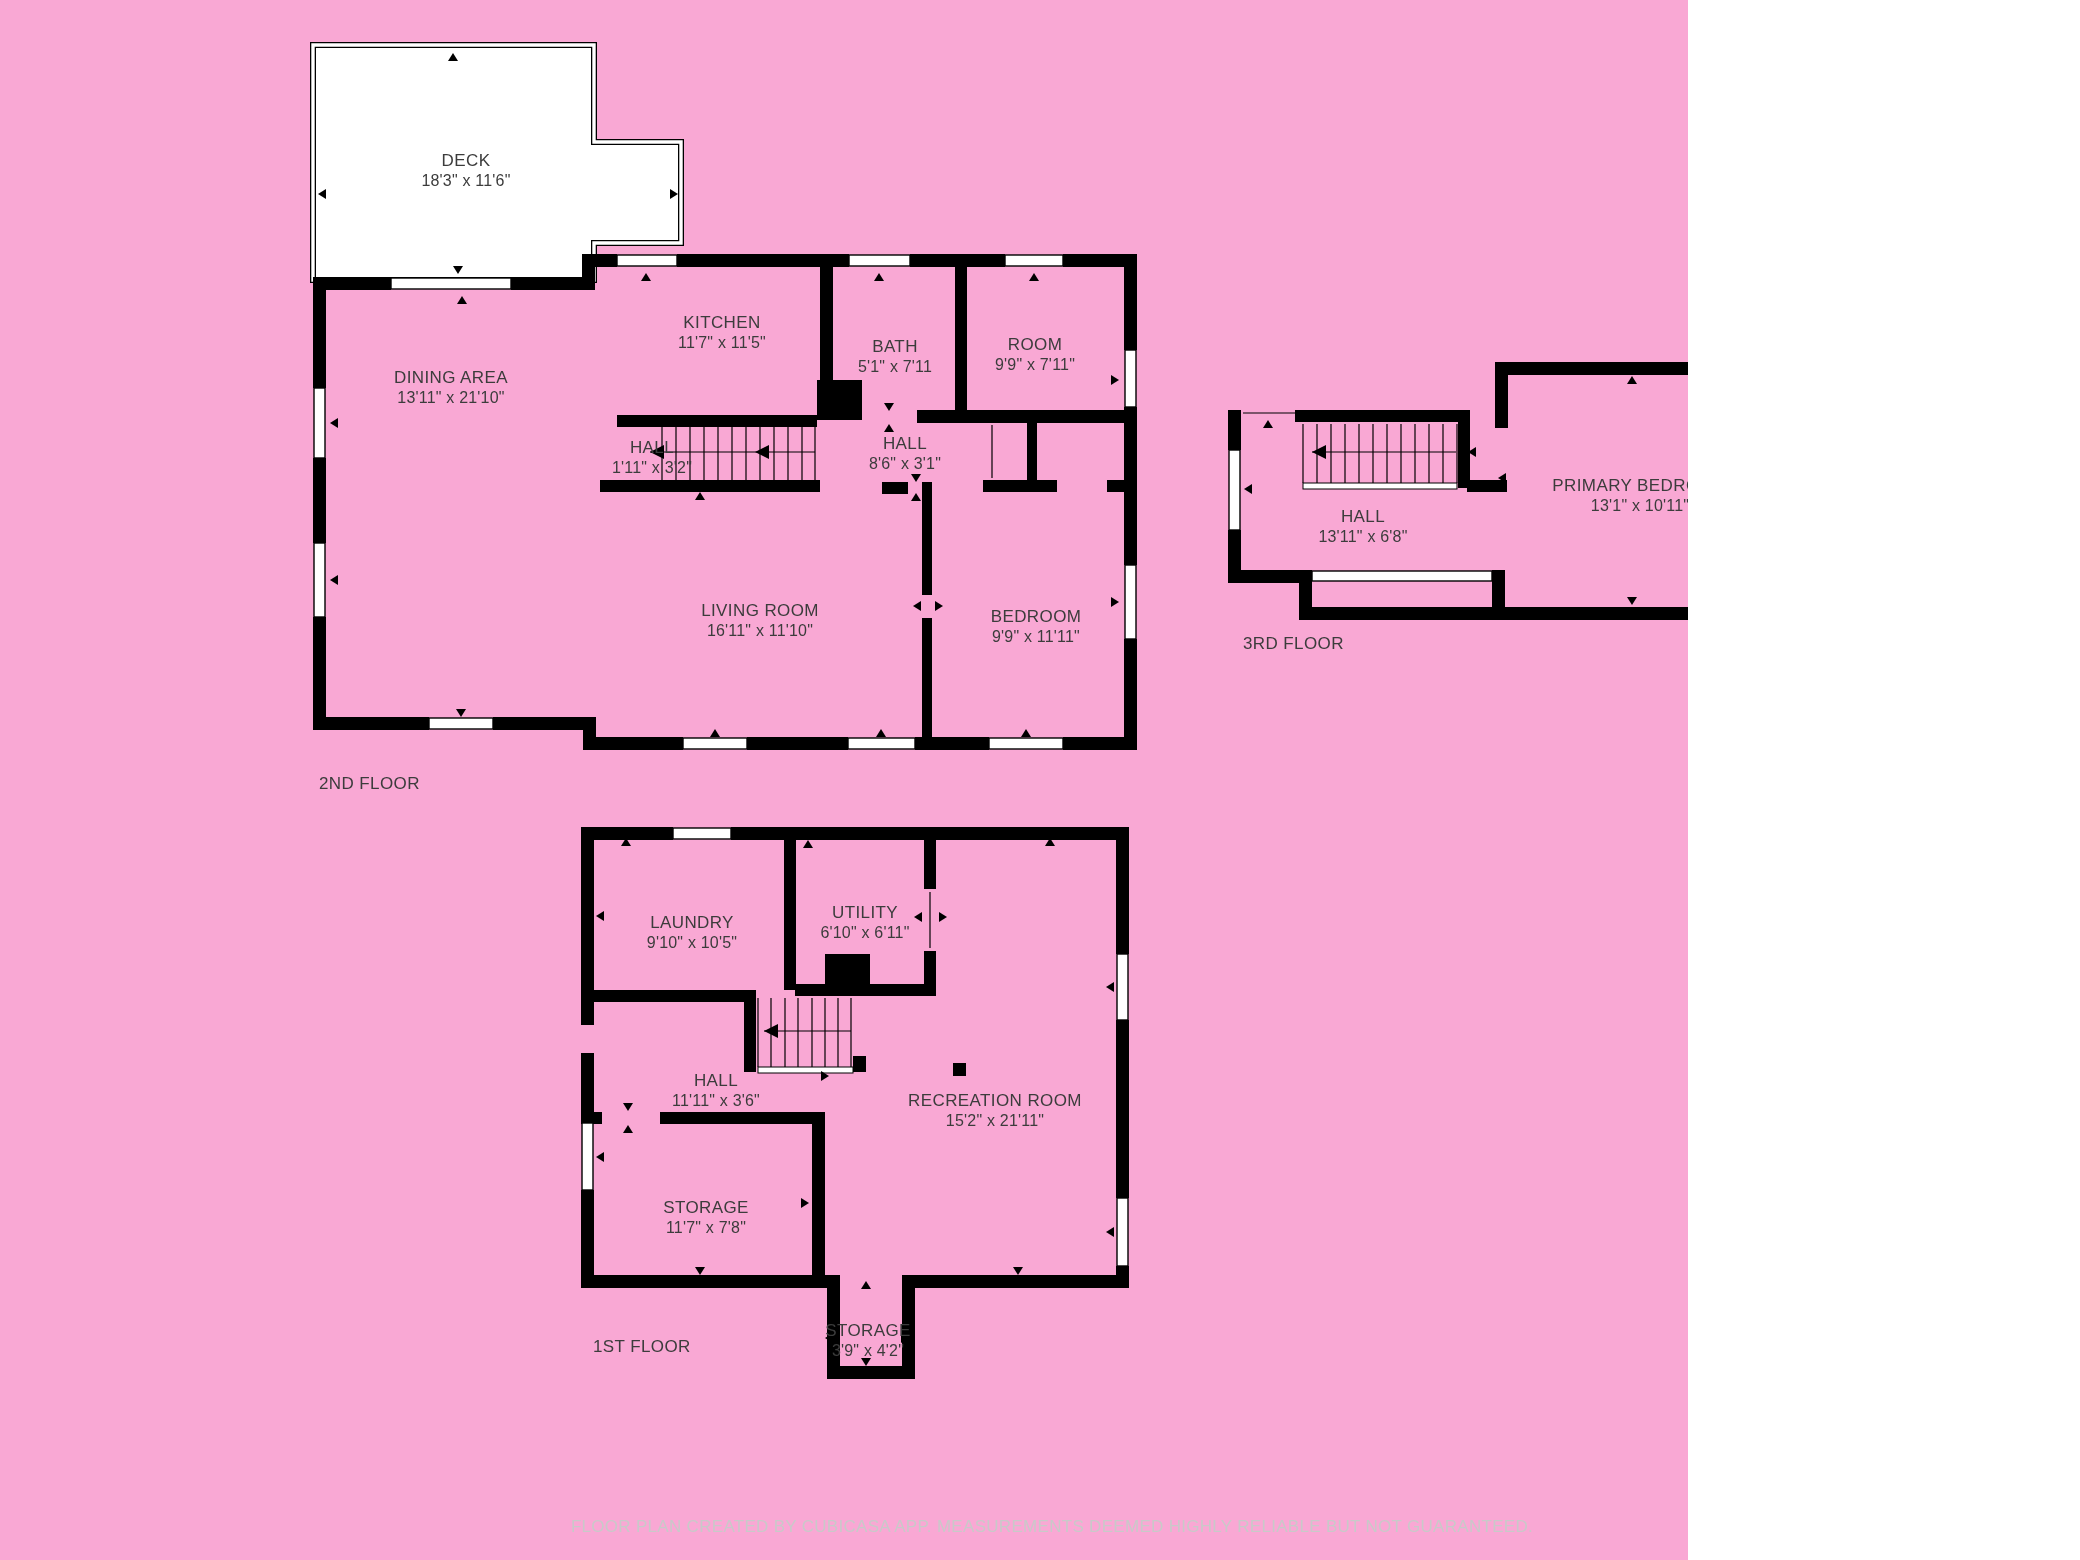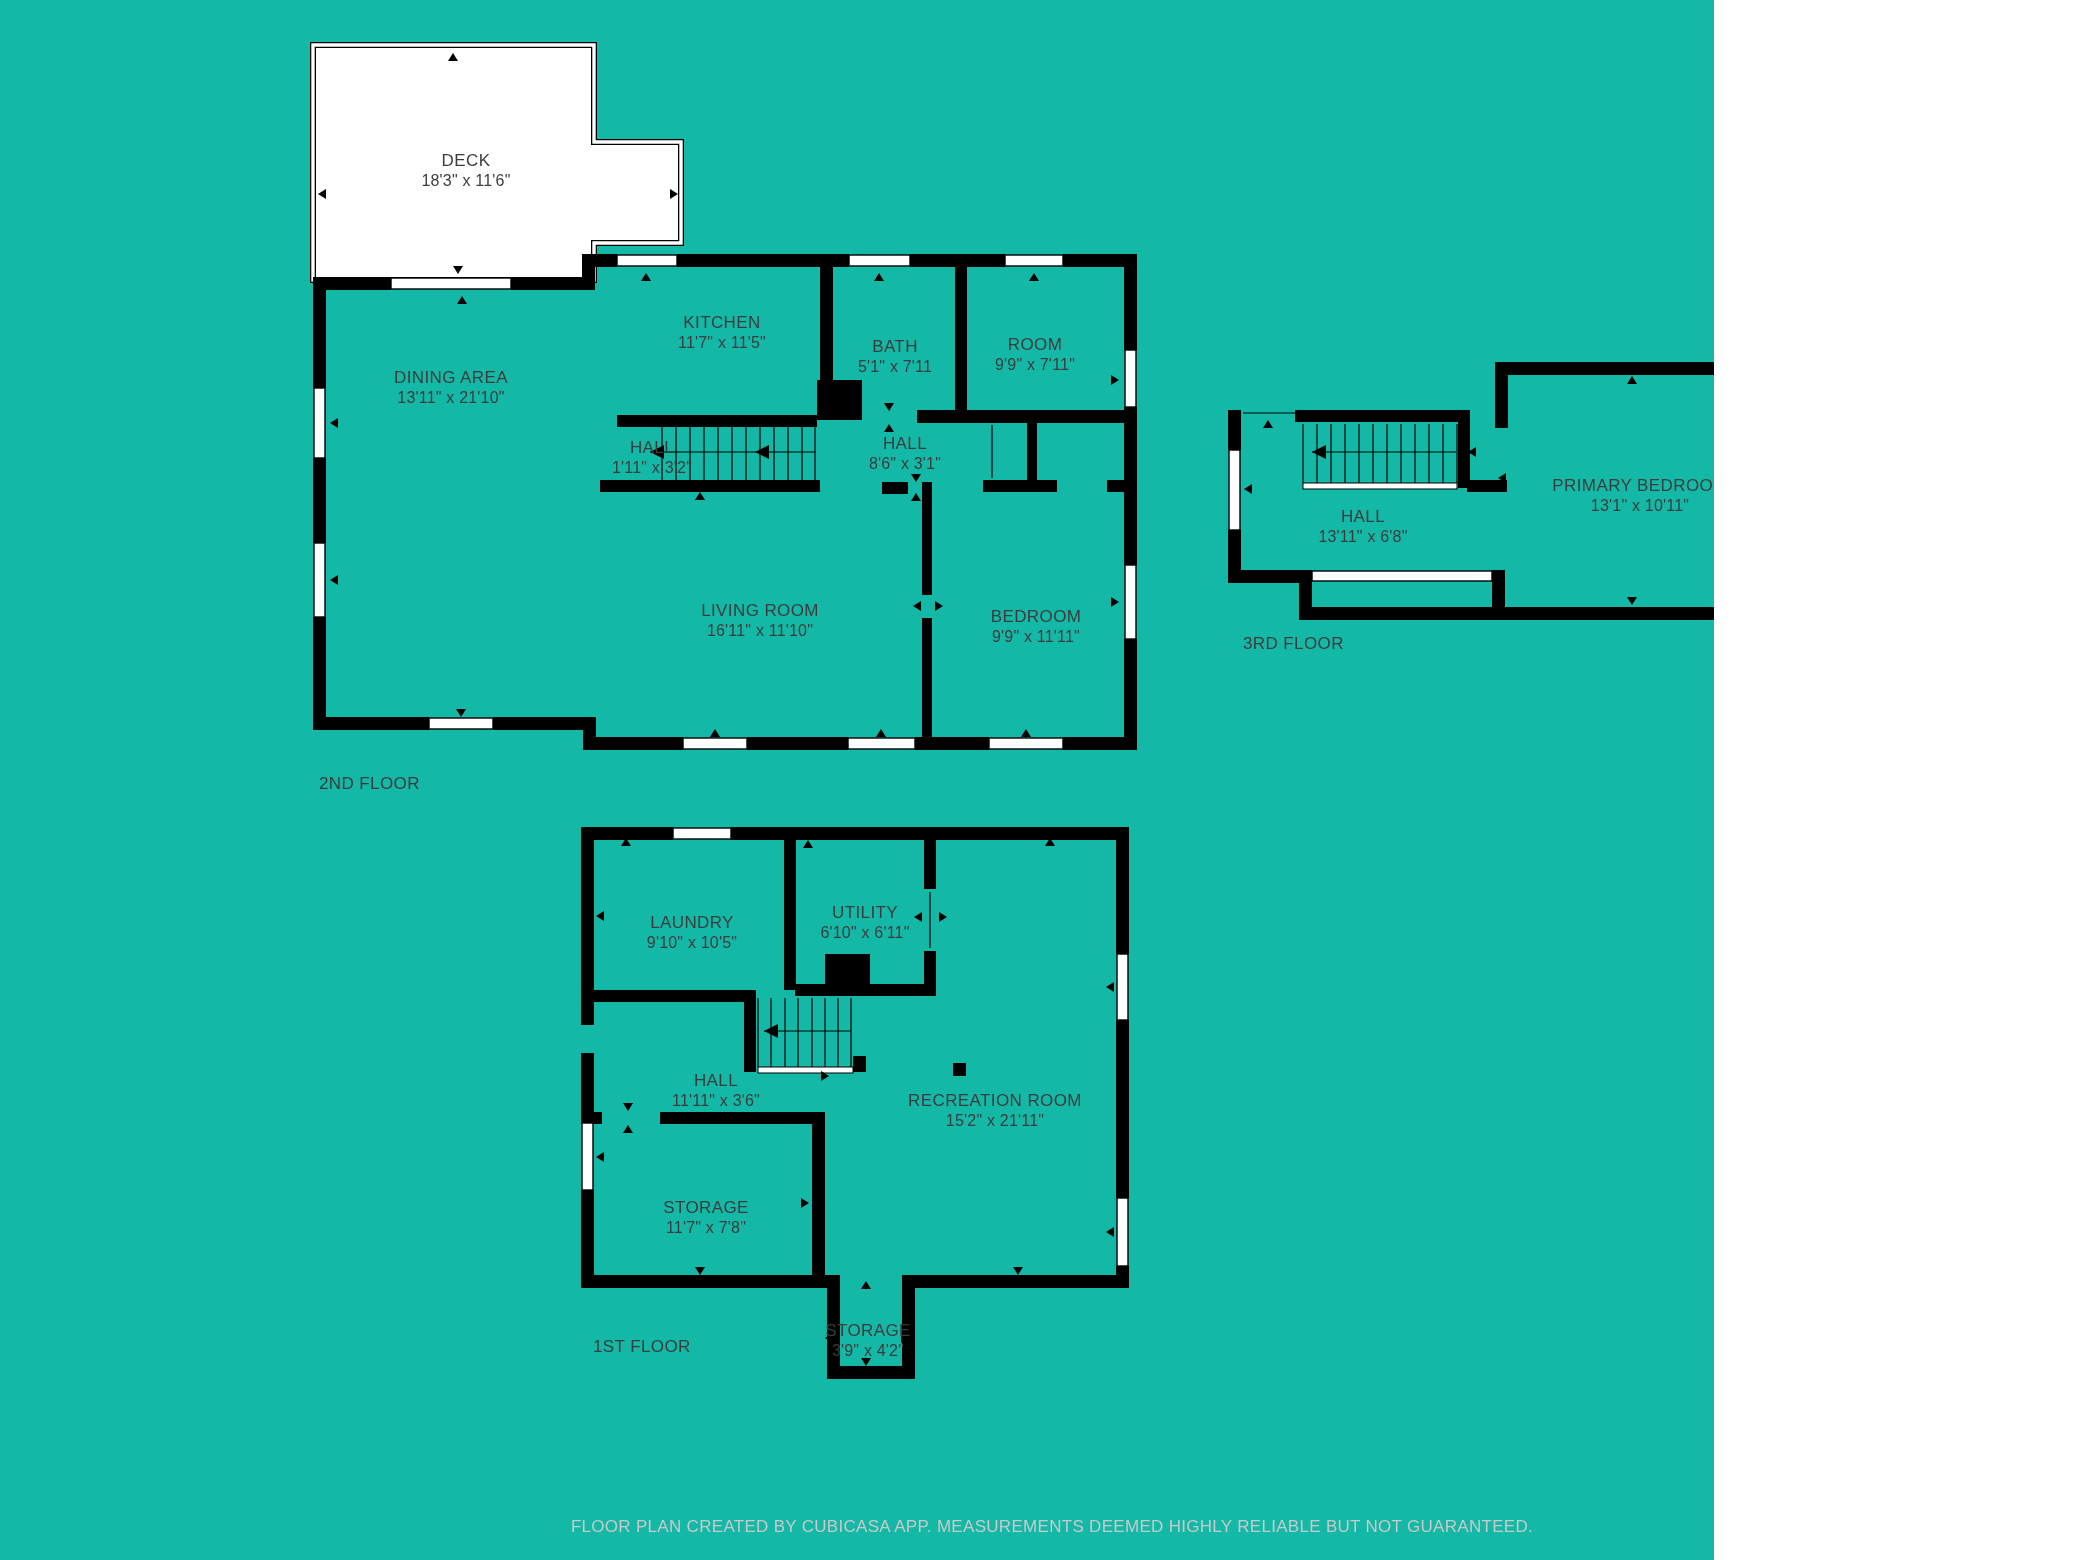--- a/index.html
+++ b/index.html
@@ -1,16 +1,16 @@
 <!DOCTYPE html>
 <html style="--wall: #000000; --label: #3c3c3c; --disc: #c9c9c9;"><head>
 <meta charset="utf-8">
 <style>
   html,body{margin:0;padding:0;background:#ffffff;}
-  #stage{position:relative;width:1688px;height:1560px;background:#14b8a6;overflow:hidden;padding-left:26px;}
+  #stage{position:relative;width:1688px;height:1560px;background:#f9a8d4;overflow:hidden;}
   svg{position:absolute;left:0;top:0;}
   text{font-family:"Liberation Sans","DejaVu Sans",sans-serif;fill:var(--label,#3c3c3c);}
   .rn{font-size:17px;text-anchor:middle;letter-spacing:.4px;}
   .rd{font-size:16px;text-anchor:middle;letter-spacing:.2px;}
   .cap{font-size:17px;letter-spacing:.4px;}
   .disc{font-size:17px;text-anchor:middle;fill:var(--disc,#c9c9c9);letter-spacing:.3px;}
   .w{fill:var(--wall,#000);}
   .ln{stroke:var(--wall,#000);stroke-width:1.2;fill:none;}
   .win{fill:#fff;stroke:var(--wall,#000);stroke-width:1.4;}
   .m{fill:var(--wall,#000);}

